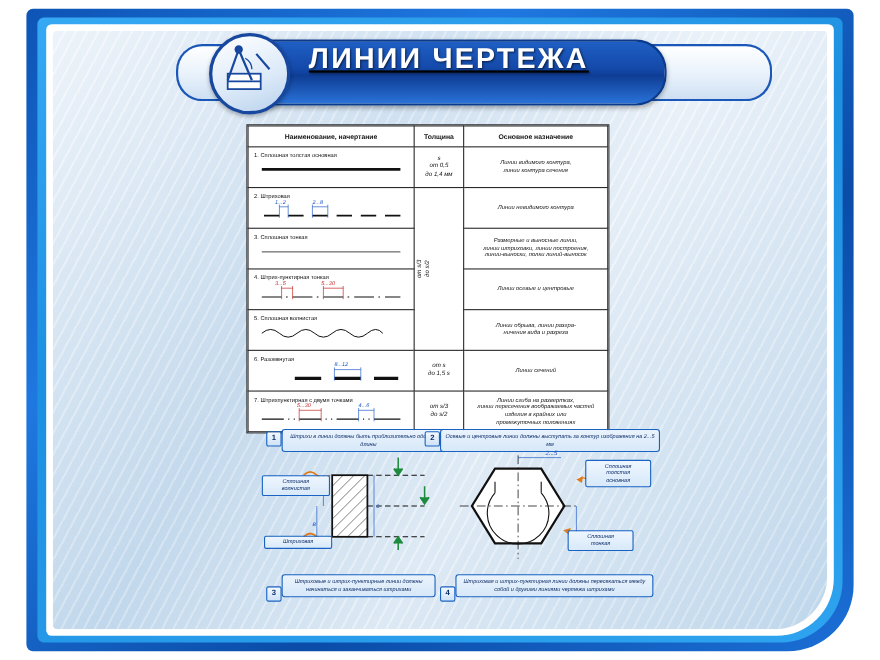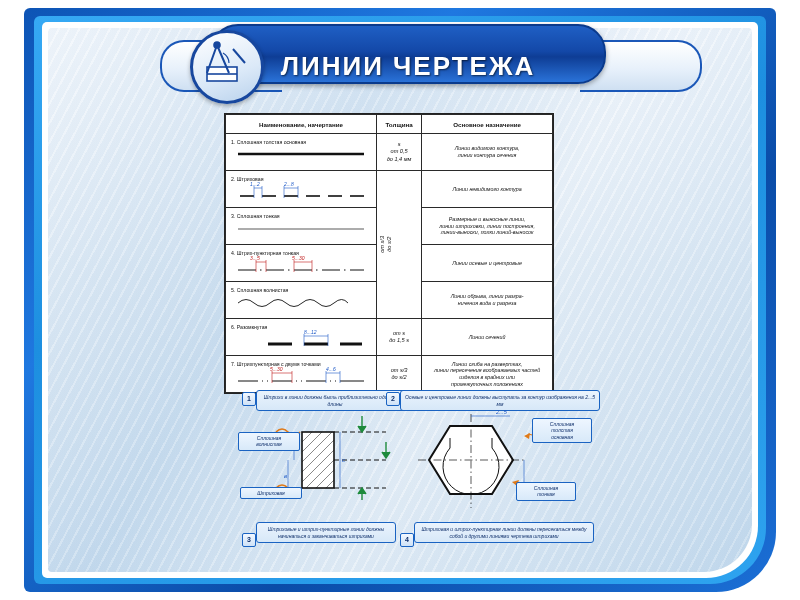--- a/index.html
+++ b/index.html
@@ -48,29 +48,30 @@
     background:
       linear-gradient(120deg, rgba(255,255,255,0.55) 0%, rgba(205,224,240,0.35) 35%, rgba(255,255,255,0.5) 60%, rgba(198,220,238,0.4) 100%),
       repeating-linear-gradient(118deg, rgba(255,255,255,0.35) 0px, rgba(255,255,255,0.35) 2px, rgba(176,203,228,0.18) 2px, rgba(176,203,228,0.18) 9px),
       linear-gradient(180deg,#dfeaf6 0%, #c9dcee 45%, #bcd4ea 100%);
     border-radius: 4px 4px 48px 4px;
     overflow: hidden;
   }
   
   .title-banner {
     position: absolute;
-    left: 210px; top: 24px;
+    left: 210px; top: 36px;
     width: 392px; height: 56px;
     background: linear-gradient(180deg,#1f5fc4 0%, #1348a8 45%, #0e3d95 55%, #2a72d8 100%);
     border: 2px solid #0a3a8c;
     border-radius: 28px;
     box-shadow: 0 2px 5px rgba(0,0,0,0.35);
     display: flex;
-    align-items: flex-end;
+    align-items: flex-start;
     justify-content: center;
+    text-decoration: underline;
   }
   .title-banner-inner {
     color: #ffffff;
     font-size: 26px;
     font-weight: bold;
     letter-spacing: 2px;
     text-shadow: 1px 1px 2px rgba(0,0,0,0.6);
   }
   .title-wing {
     position: absolute;

